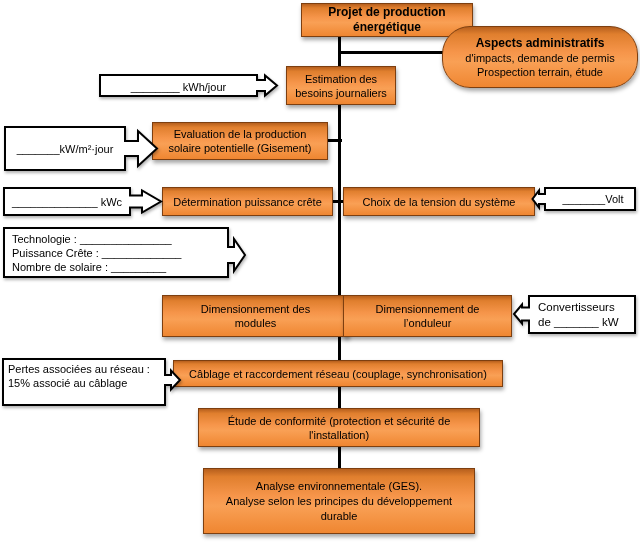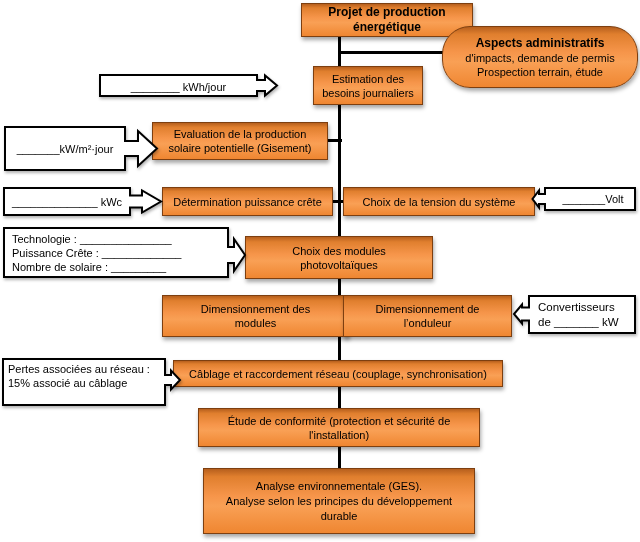--- a/index.html
+++ b/index.html
@@ -19,21 +19,21 @@
     display:flex; flex-direction:column; justify-content:center; align-items:center;
     text-align:center; font-size:11px; line-height:14px;
     background:linear-gradient(180deg,#b65f1d 0%,#e07f2e 12%,#f6954a 42%,#f9a055 58%,#ef8631 100%);
     border:1px solid #7d3f10;
     box-shadow:1px 3px 4px rgba(0,0,0,0.35);
     box-sizing:border-box;
   }
   .node .bold { font-weight:bold; font-size:12px; line-height:15px; }
   #n-projet        { left:253px; top:3px;   width:172px; height:34px;margin-left:48px; }
   #n-aspects       { left:442px; top:26px;  width:196px; height:62px;border-radius:28px; }
-  #n-estimation    { left:286px; top:66px;  width:110px; height:39px;margin-left:27px; }
+  #n-estimation    { left:286px; top:66px;  width:110px; height:39px; }
   #n-evaluation    { left:152px; top:122px; width:176px; height:38px; }
   #n-determination { left:162px; top:187px; width:171px; height:29px; }
   #n-tension       { left:343px; top:187px; width:192px; height:29px; }
   #n-modules       { left:245px; top:236px; width:188px; height:43px; }
   #n-dim-modules   { left:162px; top:295px; width:187px; height:42px; }
   #n-dim-onduleur  { left:343px; top:295px; width:169px; height:42px; }
   #n-cablage       { left:173px; top:360px; width:330px; height:27px; }
   #n-conformite    { left:198px; top:408px; width:282px; height:39px; }
   #n-analyse       { left:203px; top:468px; width:272px; height:66px; line-height:15px; }
 
@@ -93,24 +93,20 @@
   </div>
 
   <div class="node" id="n-determination">
     <span>Détermination puissance crête</span>
   </div>
 
   <div class="node" id="n-tension">
     <span>Choix de la tension du système</span>
   </div>
 
-  <div class="node" id="n-modules">
-    <span>Choix des modules</span>
-    <span>photovoltaïques</span>
-  </div>
 
   <div class="node" id="n-dim-modules">
     <span>Dimensionnement des</span>
     <span>modules</span>
   </div>
 
   <div class="node" id="n-dim-onduleur">
     <span>Dimensionnement de</span>
     <span>l’onduleur</span>
   </div>

